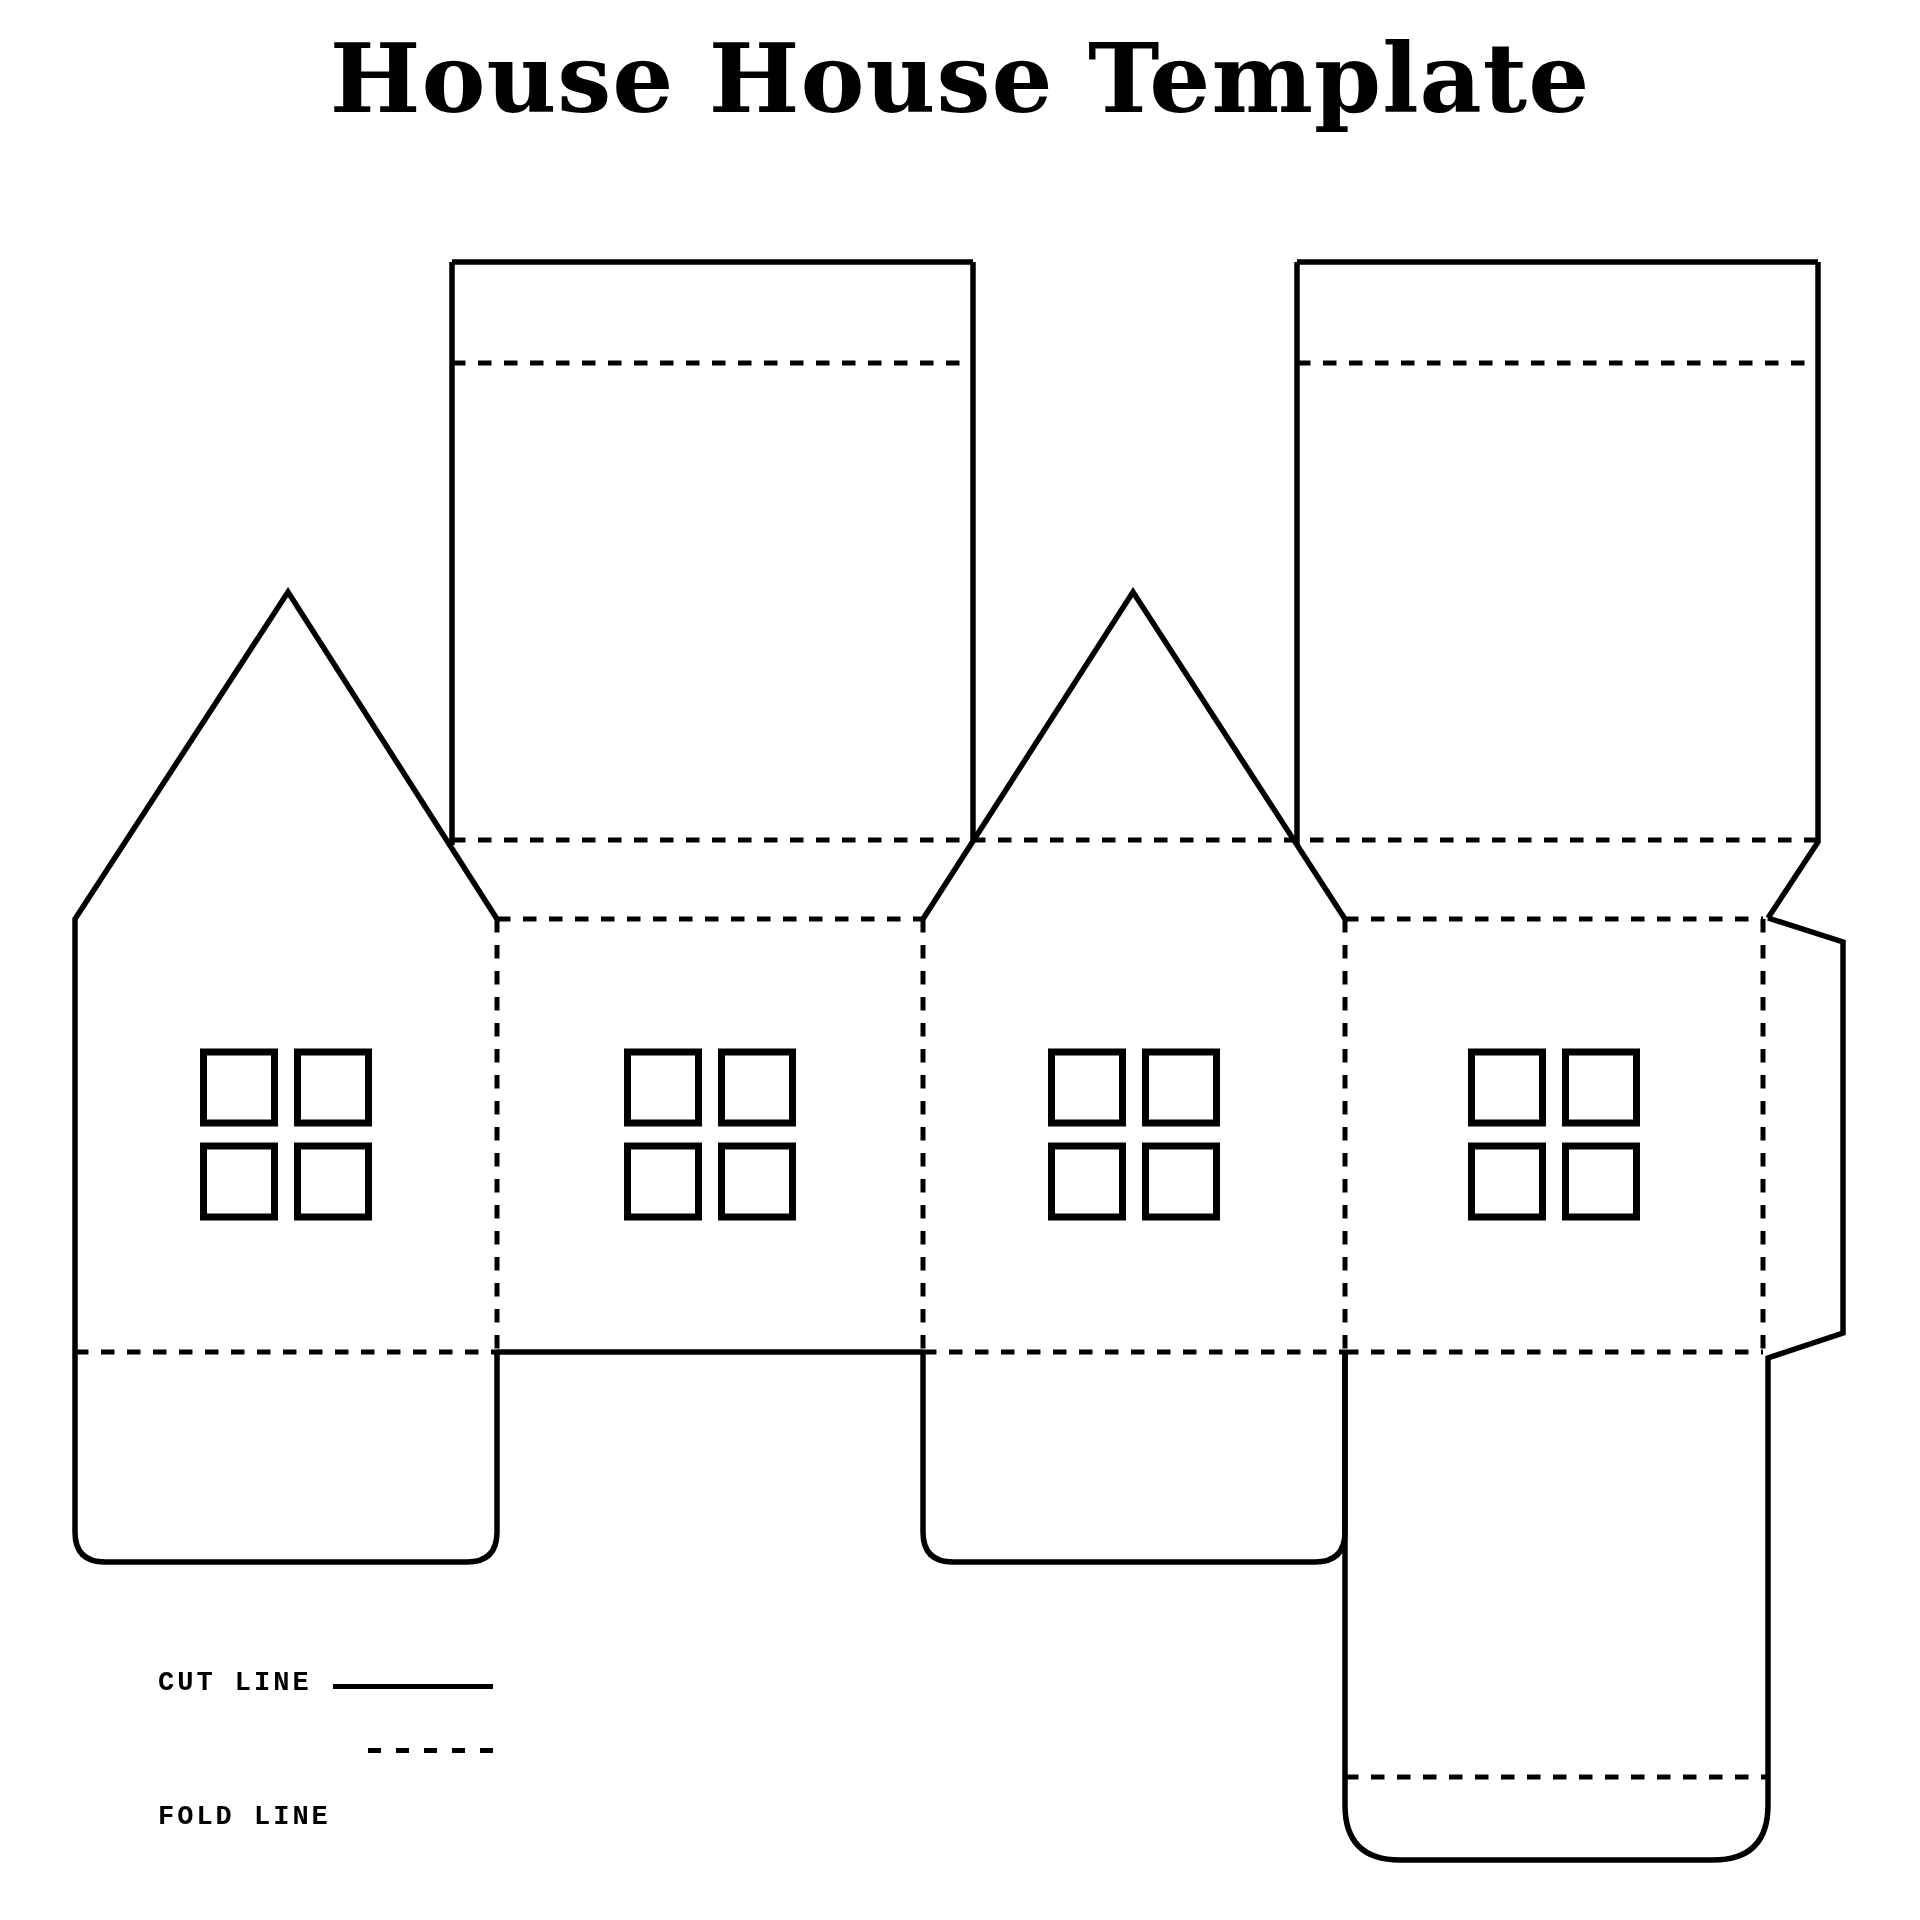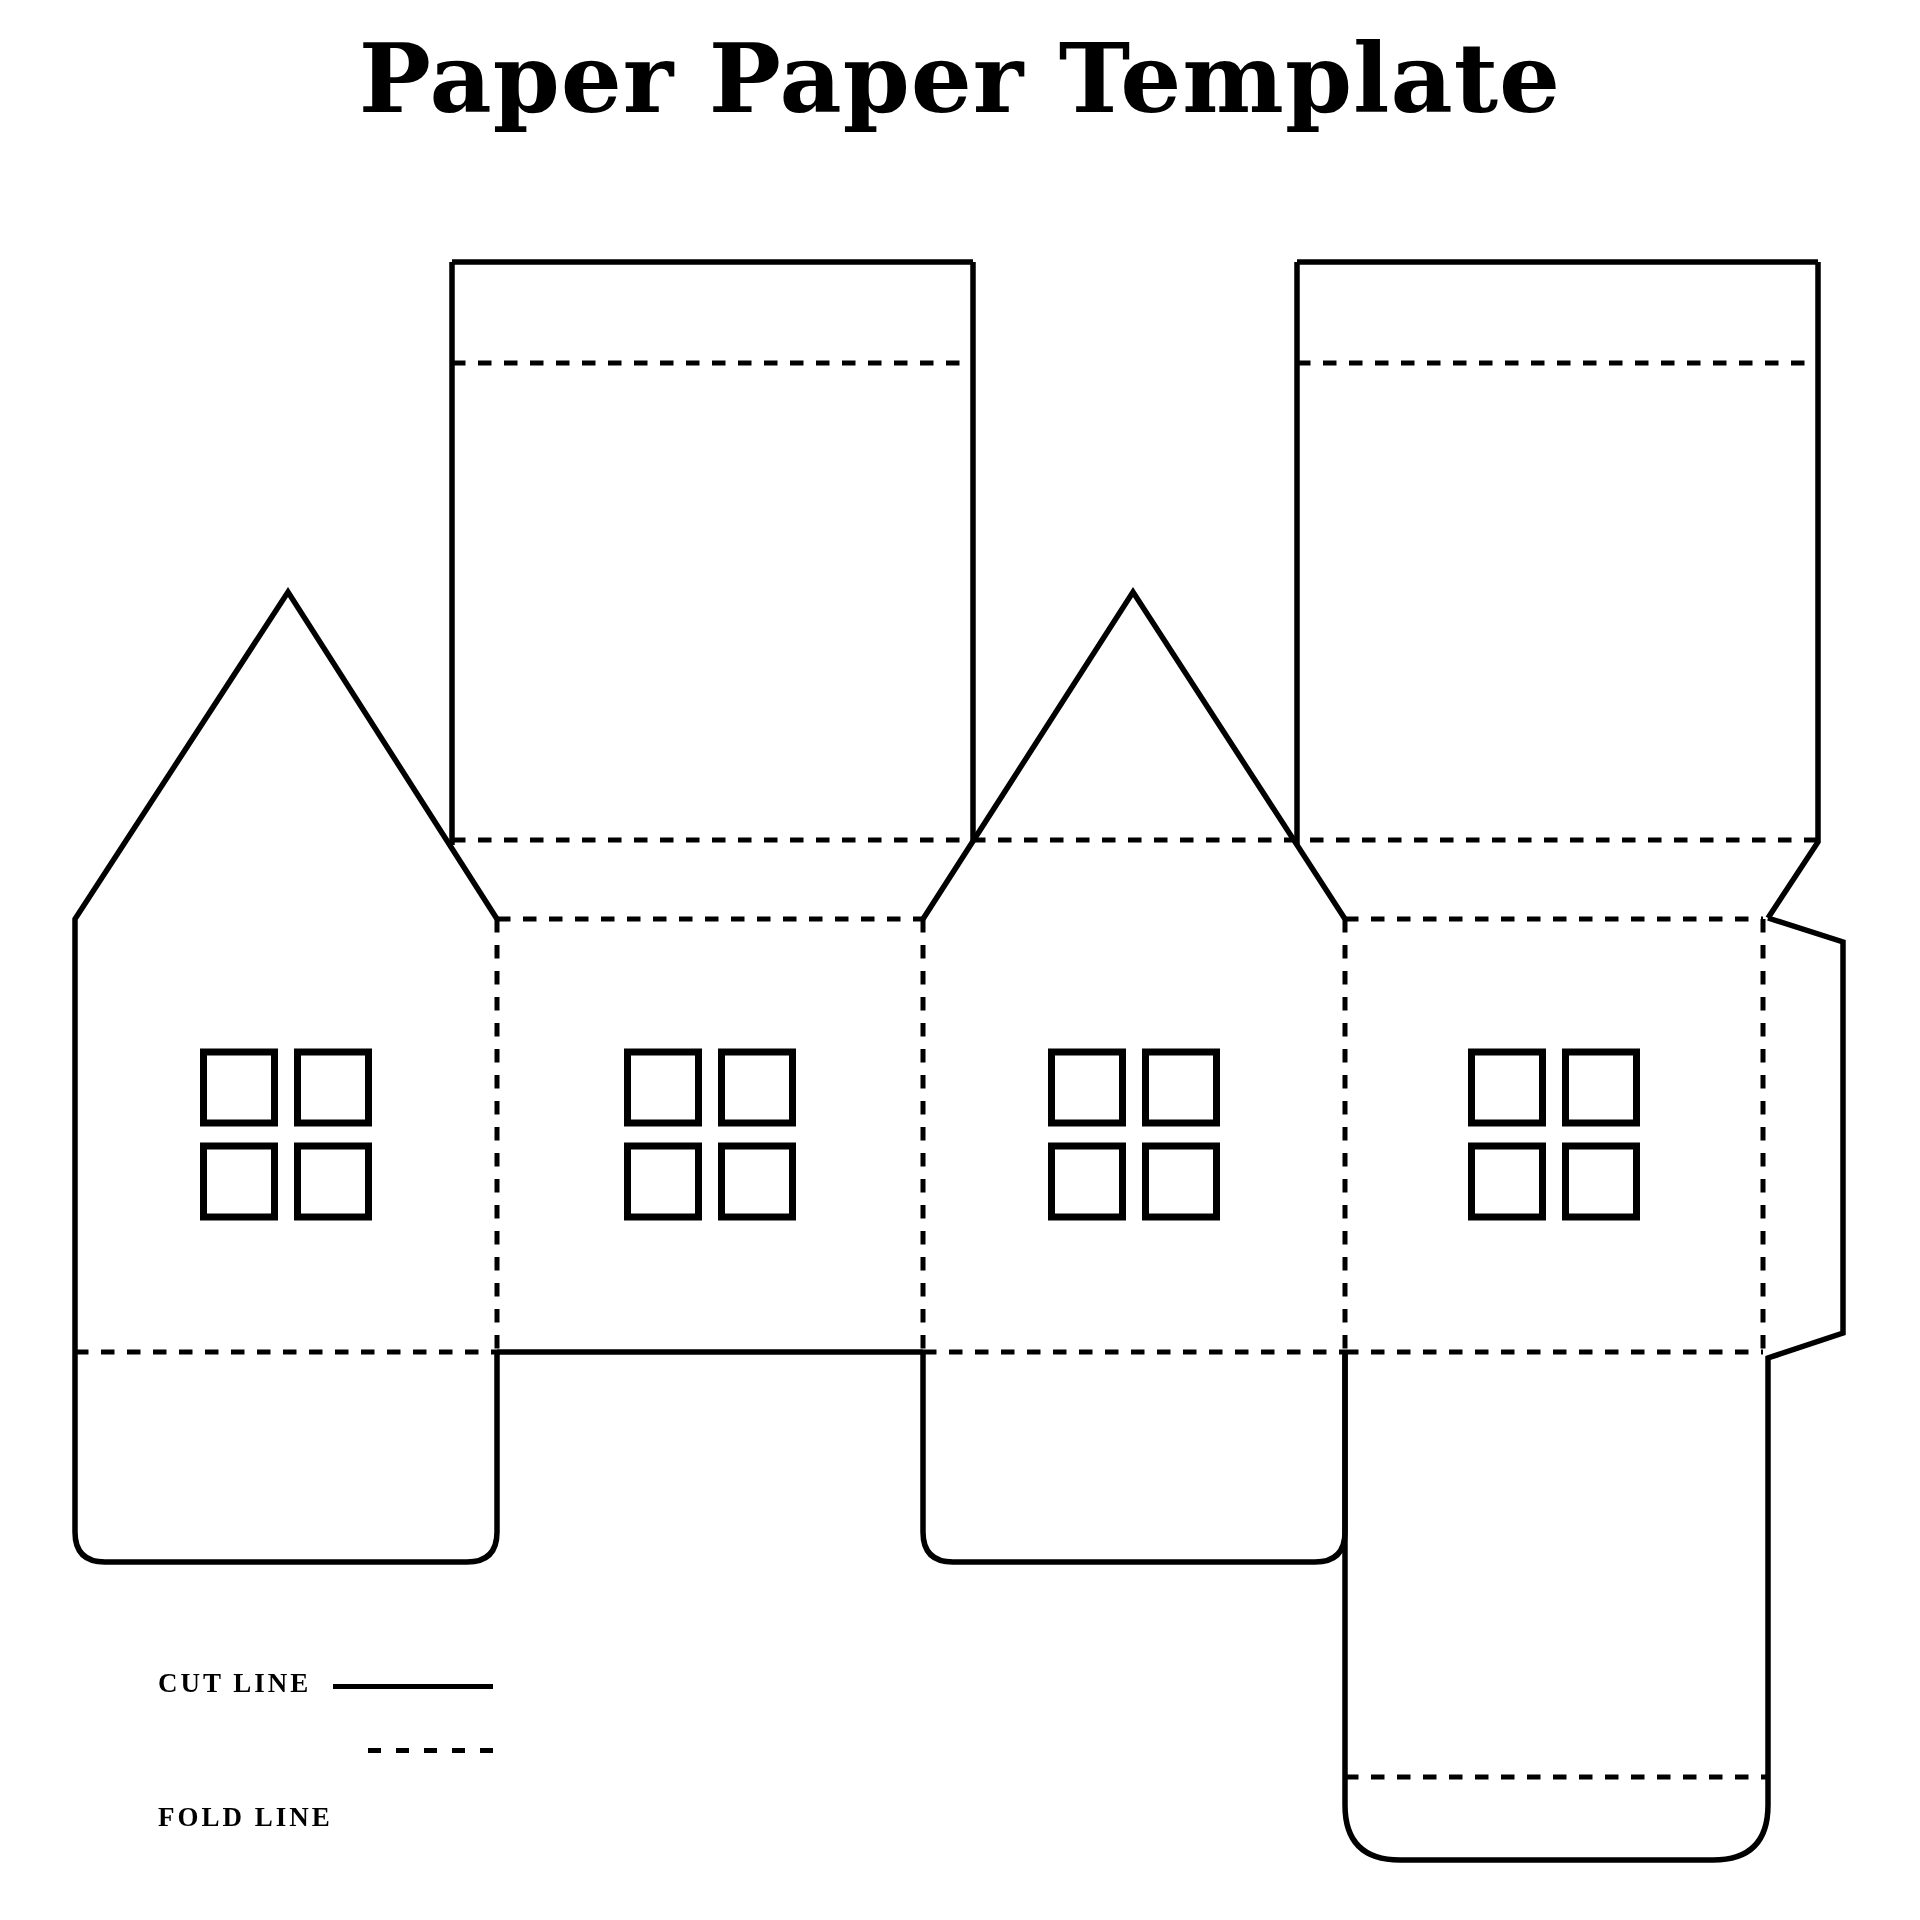--- a/index.html
+++ b/index.html
@@ -6,39 +6,39 @@
   body{width:1920px;height:1920px;position:relative;font-family:"DejaVu Serif","Liberation Serif",serif;}
   .canvas{position:absolute;inset:0;background:#ffffff;overflow:hidden;}
   .page-title{
     position:absolute;top:22px;left:0;width:1920px;margin:0;
     text-align:center;font-size:96px;font-weight:800;letter-spacing:1px;
     color:#000000;font-family:"DejaVu Serif","Liberation Serif",serif;
   }
   #dieline{position:absolute;left:0;top:0;width:1920px;height:1920px;}
   .legend{position:absolute;left:0;top:0;width:1920px;height:1920px;pointer-events:none;}
   .legend-label{
-    position:absolute;font-family:Liberation Serif, serif;
+    position:absolute;font-family:Liberation Mono, monospace;
     font-weight:800;font-size:27px;letter-spacing:3px;color:#000000;white-space:nowrap;
   }
   .legend-label.cut{left:158px;top:1668px;}
   .legend-label.fold{left:158px;top:1802px;}
   .sample-solid{
     position:absolute;left:333px;top:1684px;width:160px;height:5px;background:#000000;
   }
   .sample-dashed{
     position:absolute;left:368px;top:1748px;width:126px;height:5px;
     background:repeating-linear-gradient(90deg,#000000 0 13px,transparent 13px 28px);
   }
 </style>
 </head>
 <body>
 
 <div class="canvas">
 
-  <h1 class="page-title">Paper Paper Template</h1>
+  <h1 class="page-title">House House Template</h1>
 
   <svg id="dieline" viewBox="0 0 1920 1920" xmlns="http://www.w3.org/2000/svg">
     <g id="g-cut">
         <path d="M452,262 H973 M452,262 V845 M973,262 V841" fill="none" stroke="#000000" stroke-width="5.5" stroke-linecap="butt" stroke-linejoin="miter"></path>
         <path d="M1297,262 H1818 M1297,262 V845 M1818,262 V842 L1768,918" fill="none" stroke="#000000" stroke-width="5.5" stroke-linecap="butt" stroke-linejoin="miter"></path>
         <path d="M497,919 L288,592 L75,919 V1532 Q75,1562 105,1562 H467 Q497,1562 497,1532 V1352" fill="none" stroke="#000000" stroke-width="5.5" stroke-linecap="butt" stroke-linejoin="miter"></path>
         <path d="M923,919 L1133,592 L1345,919" fill="none" stroke="#000000" stroke-width="5.5" stroke-linecap="butt" stroke-linejoin="miter"></path>
         <path d="M923,1352 V1532 Q923,1562 953,1562 H1315 Q1345,1562 1345,1532 V1352" fill="none" stroke="#000000" stroke-width="5.5" stroke-linecap="butt" stroke-linejoin="miter"></path>
         <path d="M497,1352 H923" fill="none" stroke="#000000" stroke-width="5.5" stroke-linecap="butt" stroke-linejoin="miter"></path>
         <path d="M1768,918 L1843,942 V1333 L1768,1358 V1805 Q1768,1860 1713,1860 H1400 Q1345,1860 1345,1805 V1352" fill="none" stroke="#000000" stroke-width="5.5" stroke-linecap="butt" stroke-linejoin="miter"></path>

